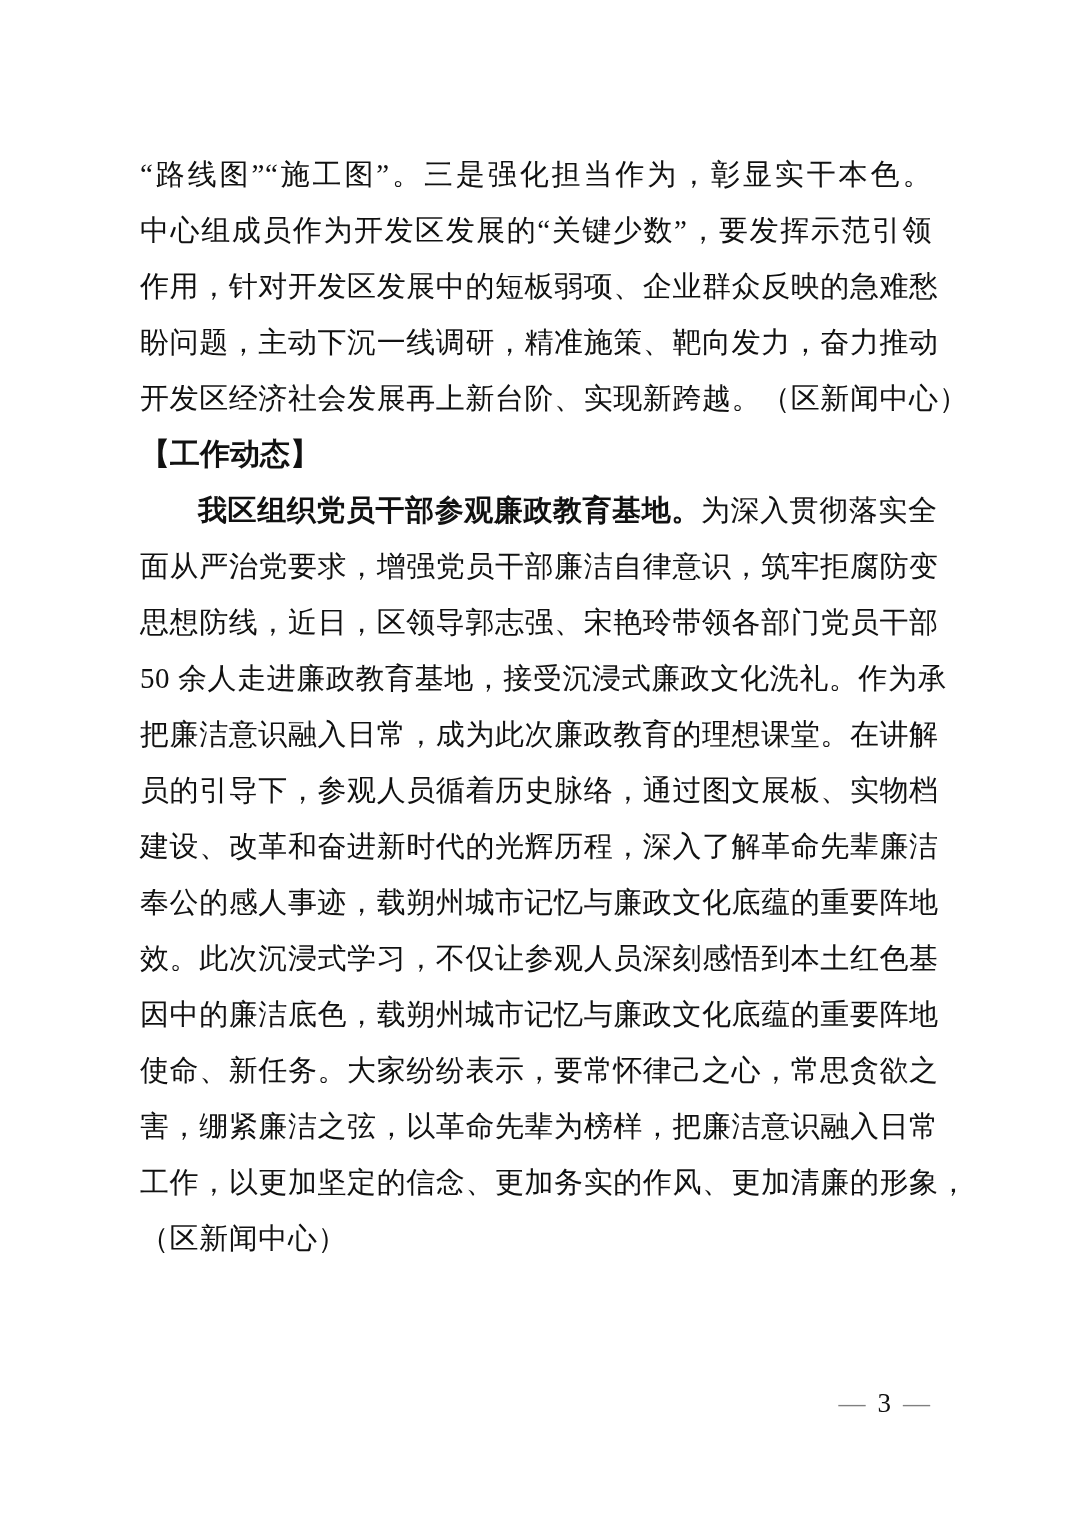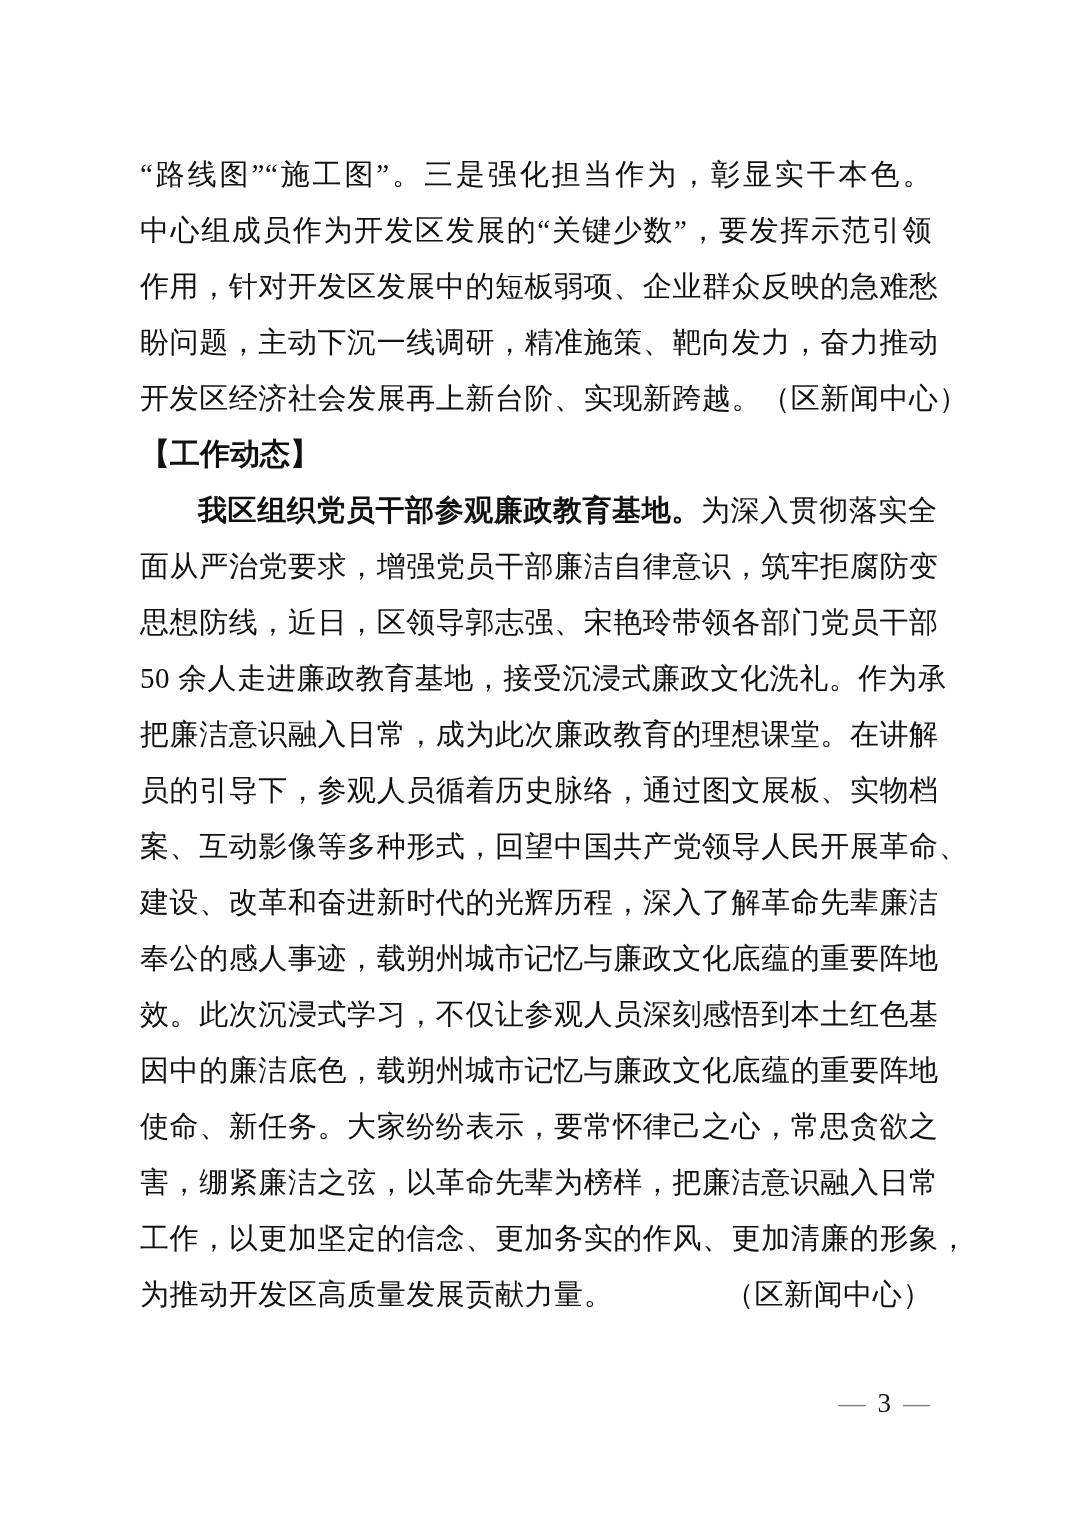--- a/index.html
+++ b/index.html
@@ -90,32 +90,30 @@
 
     <div>
       <div class="text-line indent"><span class="lead">我区组织党员干部参观廉政教育基地。</span><span>为深入贯彻落实全</span></div>
 
       <div>
           <div class="text-line">面从严治党要求，增强党员干部廉洁自律意识，筑牢拒腐防变</div>
           <div class="text-line">思想防线，近日，区领导郭志强、宋艳玲带领各部门党员干部</div>
           <div class="text-line">50 余人走进廉政教育基地，接受沉浸式廉政文化洗礼。作为承</div>
           <div class="text-line">把廉洁意识融入日常，成为此次廉政教育的理想课堂。在讲解</div>
           <div class="text-line">员的引导下，参观人员循着历史脉络，通过图文展板、实物档</div>
-          <div class="text-line">案、互动影像等多种形式，回望中国共产党领导人民开展革命、</div>
           <div class="text-line">建设、改革和奋进新时代的光辉历程，深入了解革命先辈廉洁</div>
           <div class="text-line">奉公的感人事迹，载朔州城市记忆与廉政文化底蕴的重要阵地</div>
           <div class="text-line">效。此次沉浸式学习，不仅让参观人员深刻感悟到本土红色基</div>
           <div class="text-line">因中的廉洁底色，载朔州城市记忆与廉政文化底蕴的重要阵地</div>
           <div class="text-line">使命、新任务。大家纷纷表示，要常怀律己之心，常思贪欲之</div>
           <div class="text-line">害，绷紧廉洁之弦，以革命先辈为榜样，把廉洁意识融入日常</div>
           <div class="text-line">工作，以更加坚定的信念、更加务实的作风、更加清廉的形象，</div>
         </div>
 
       <div class="text-line line-flex">
-        <span>为推动开发区高质量发展贡献力量。</span>
         <span>（区新闻中心）</span>
       </div>
     </div>
 
   </div>
 
   <div class="footer">
     <span class="dash">—</span>
     <span class="num">3</span>
     <span class="dash">—</span>

